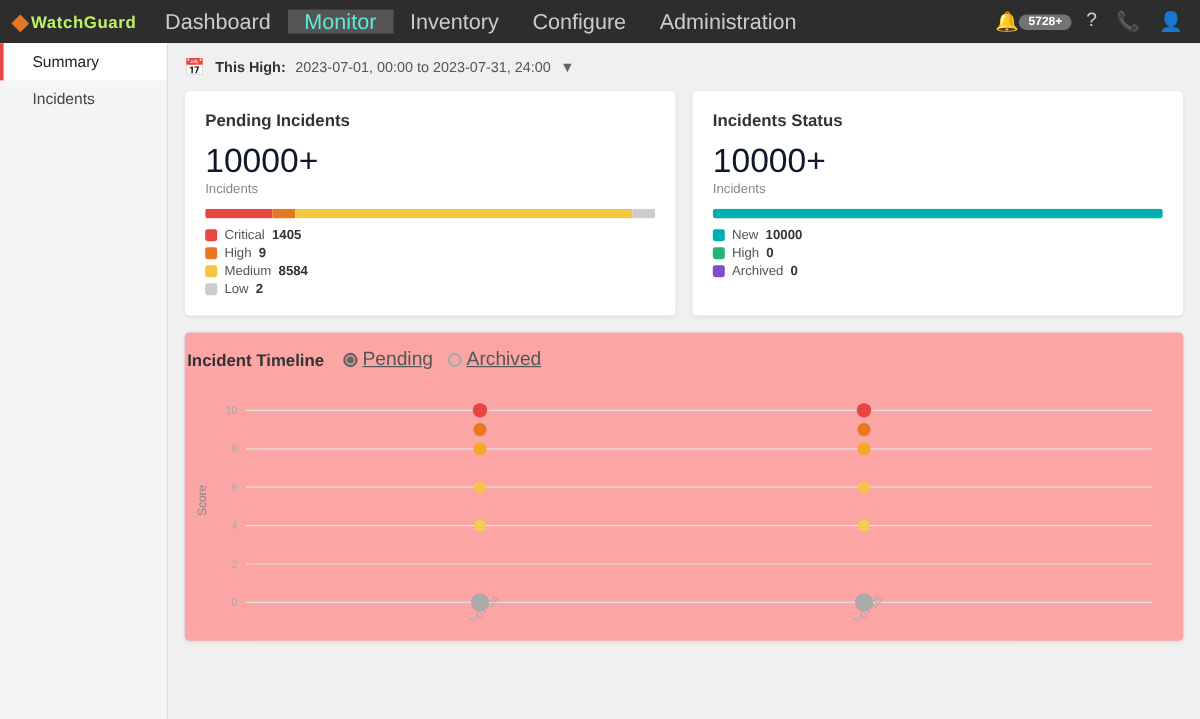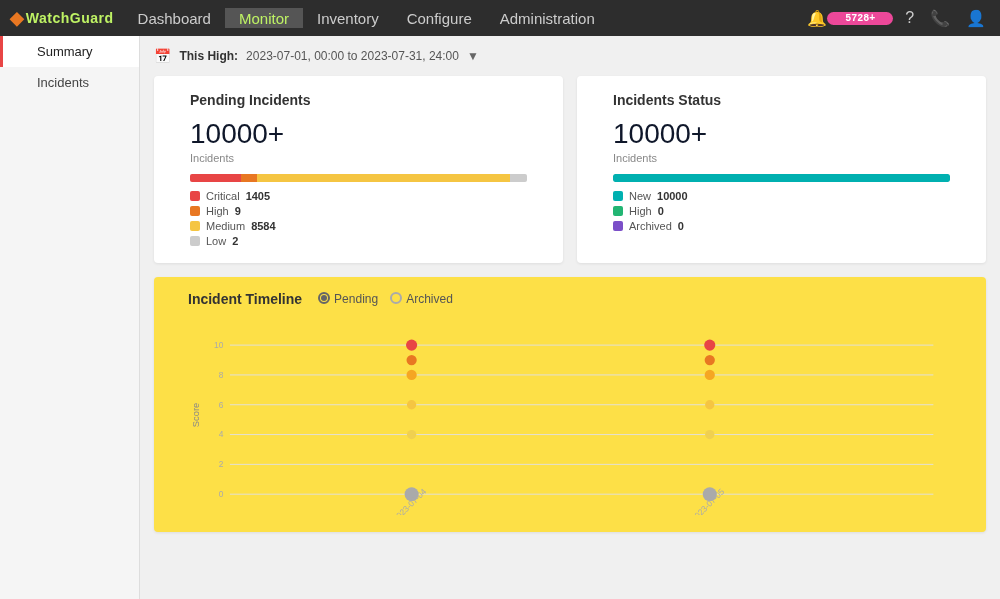--- a/index.html
+++ b/index.html
@@ -31,36 +31,35 @@
       gap: 0;
       flex: 1;
     }
     .nav-item {
       color: #ccc;
       padding: 0 14px;
       height: 20px;
       display: flex;
       align-items: center;
       cursor: pointer;
-      font-size: 15px;
-    }
-    .nav-item.active { background: #555; color: #bef264; }
+      font-size: 18px;
+    }
+    .nav-item.active { background: #555; color: #5eead4; }
     .nav-right {
       display: flex;
       align-items: center;
       gap: 8px;
     }
     .notif-badge {
-      background: #ec4899;
+      background: #737373;
       color: white;
       border-radius: 10px;
-      padding: 1px 18px;
+      padding: 1px 8px;
       font-size: 10px;
       font-weight: bold;
-      font-family: Liberation Mono, monospace;
     }
     .nav-icon-btn {
       color: #ccc;
       background: none;
       border: none;
       cursor: pointer;
       font-size: 16px;
       padding: 4px;
     }
 
@@ -95,21 +94,21 @@
       justify-content: center;
       color: white;
       font-size: 14px;
     }
     .sidebar-section-label {
       font-weight: 600;
       font-size: 13px;
       color: #333;
     }
     .sidebar-item {
-      padding: 8px 34px;
+      padding: 8px 24px;
       cursor: pointer;
       color: #444;
       font-size: 13px;
       border-left: 3px solid transparent;
     }
     .sidebar-item.active {
       background: #fff;
       border-left: 3px solid #e84545;
       font-weight: 500;
       color: #222;
@@ -147,21 +146,21 @@
 
     
     .cards-row {
       display: flex;
       gap: 14px;
       margin-bottom: 14px;
     }
     .card {
       background: white;
       border-radius: 4px;
-      padding: 16px 36px;
+      padding: 16px 17px;
       flex: 1;
       box-shadow: 0 1px 3px rgba(0,0,0,0.08);
     }
     .card-title {
       font-size: 14px;
       font-weight: 600;
       color: #333;
       margin-bottom: 10px;
     }
     .card-big-number {
@@ -205,48 +204,49 @@
       border-radius: 2px;
       flex-shrink: 0;
     }
     .legend-value {
       font-weight: 600;
       color: #333;
     }
 
     
     .timeline-card {
-      background: #fde047;
+      background: #fca5a5;
       border-radius: 4px;
-      padding: 14px 34px;
+      padding: 14px 2px;
       box-shadow: 0 1px 3px rgba(0,0,0,0.08);
     }
     .timeline-header {
       display: flex;
       align-items: center;
       gap: 16px;
       margin-bottom: 8px;
     }
     .timeline-title {
       font-size: 14px;
       font-weight: 600;
       color: #333;
     }
     .radio-group {
       display: flex;
       gap: 12px;
       align-items: center;
     }
     .radio-option {
       display: flex;
-      align-items: flex-start;
+      align-items: center;
       gap: 4px;
-      font-size: 12px;
+      font-size: 16px;
       color: #555;
       cursor: pointer;
+      text-decoration: underline;
     }
     .radio-circle {
       width: 12px;
       height: 12px;
       border-radius: 50%;
       border: 2px solid #aaa;
       display: flex;
       align-items: center;
       justify-content: center;
     }

